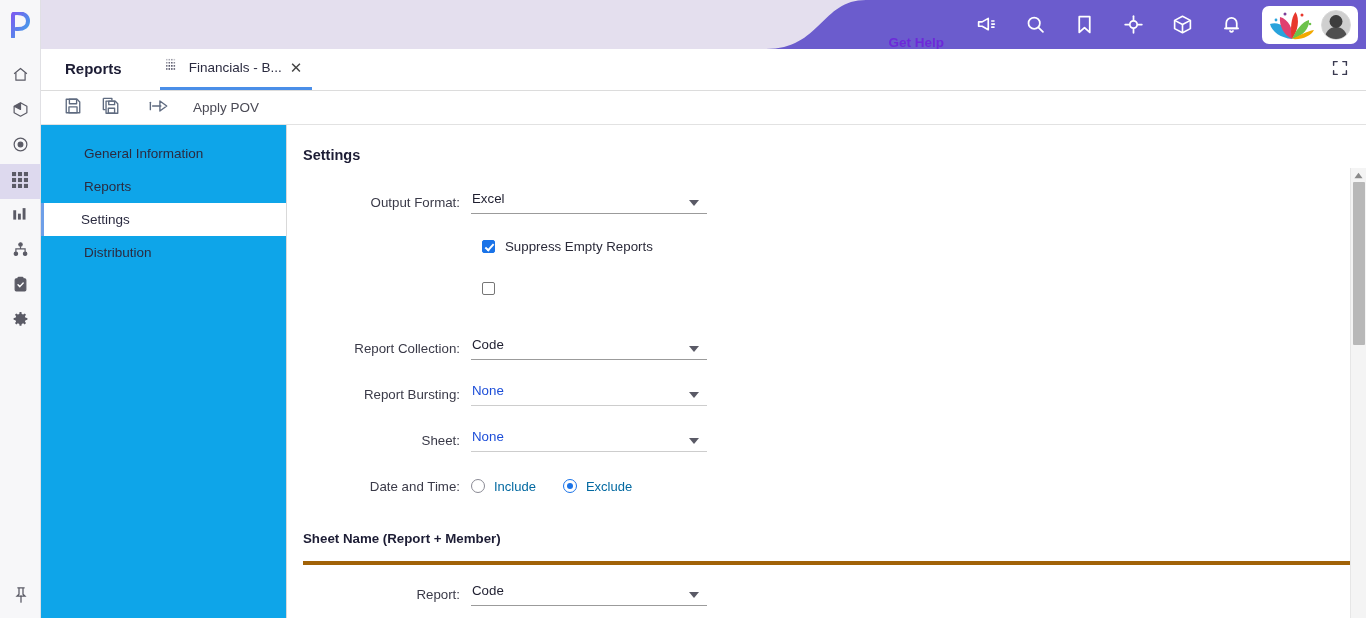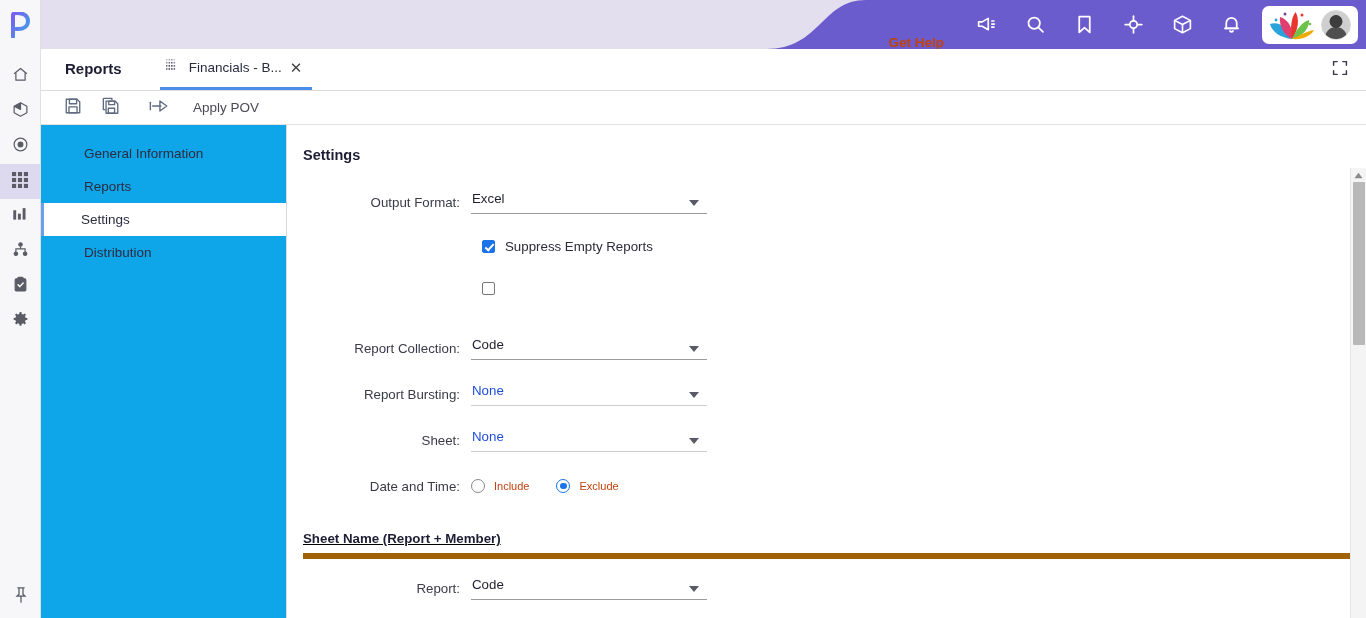--- a/index.html
+++ b/index.html
@@ -22,21 +22,21 @@
     background: #6b5ccd;
     -webkit-clip-path: path("M 100 0 L 600 0 L 600 49 L 0 49 C 55 49 55 0 100 0 Z");
     clip-path: path("M 100 0 L 600 0 L 600 49 L 0 49 C 55 49 55 0 100 0 Z");
   }
   .topbar-right {
     position: absolute; right: 0; top: 0; height: 49px;
     display: flex; align-items: center; gap: 0;
     padding-right: 8px;
   }
   .get-help {
-    color: #c2410c; font-size: 13.5px; font-weight: bold;
+    color: #6d28d9; font-size: 13.5px; font-weight: bold;
     margin-right: 18px; cursor: pointer; white-space: nowrap; margin-top: 36px;
   }
   .hicon {
     width: 49px; height: 49px; display: flex;
     align-items: center; justify-content: center; cursor: pointer;
   }
   .hicon svg { display: block; }
   .identity-chip {
     display: flex; align-items: center; gap: 6px;
     background: #ffffff; border-radius: 7px;
@@ -185,25 +185,25 @@
   .radio {
     width: 14px; height: 14px; border-radius: 50%;
     border: 1.6px solid #8a8a94; background: #fff;
     position: relative; flex: 0 0 auto;
   }
   .radio.sel { border-color: #1a73e8; }
   .radio.sel::after {
     content: ""; position: absolute; left: 2.6px; top: 2.6px;
     width: 6.8px; height: 6.8px; border-radius: 50%; background: #1a73e8;
   }
-  .rlabel { font-size: 11px; color: #c2410c; }
+  .rlabel { font-size: 13px; color: #0369a1; }
 
   .subsection {
-    margin-top: 28px; padding-bottom: 7px;
-    border-bottom: 6px solid #a16207; width: 1049px; text-decoration: underline;
+    margin-top: 28px; padding-bottom: 15px;
+    border-bottom: 4px solid #a16207; width: 1049px;
   }
   .subsection-title { font-size: 13.3px; font-weight: bold; color: #1d1d35; }
 
   .gap-lg { height: 28px; }
   .gap-md { height: 12px; }
 
   
   .vscroll {
     position: absolute; right: 0; top: 168px; width: 16px; height: 450px;
     background: #f4f4f4; border-left: 1px solid #e6e6e6; z-index: 8;

